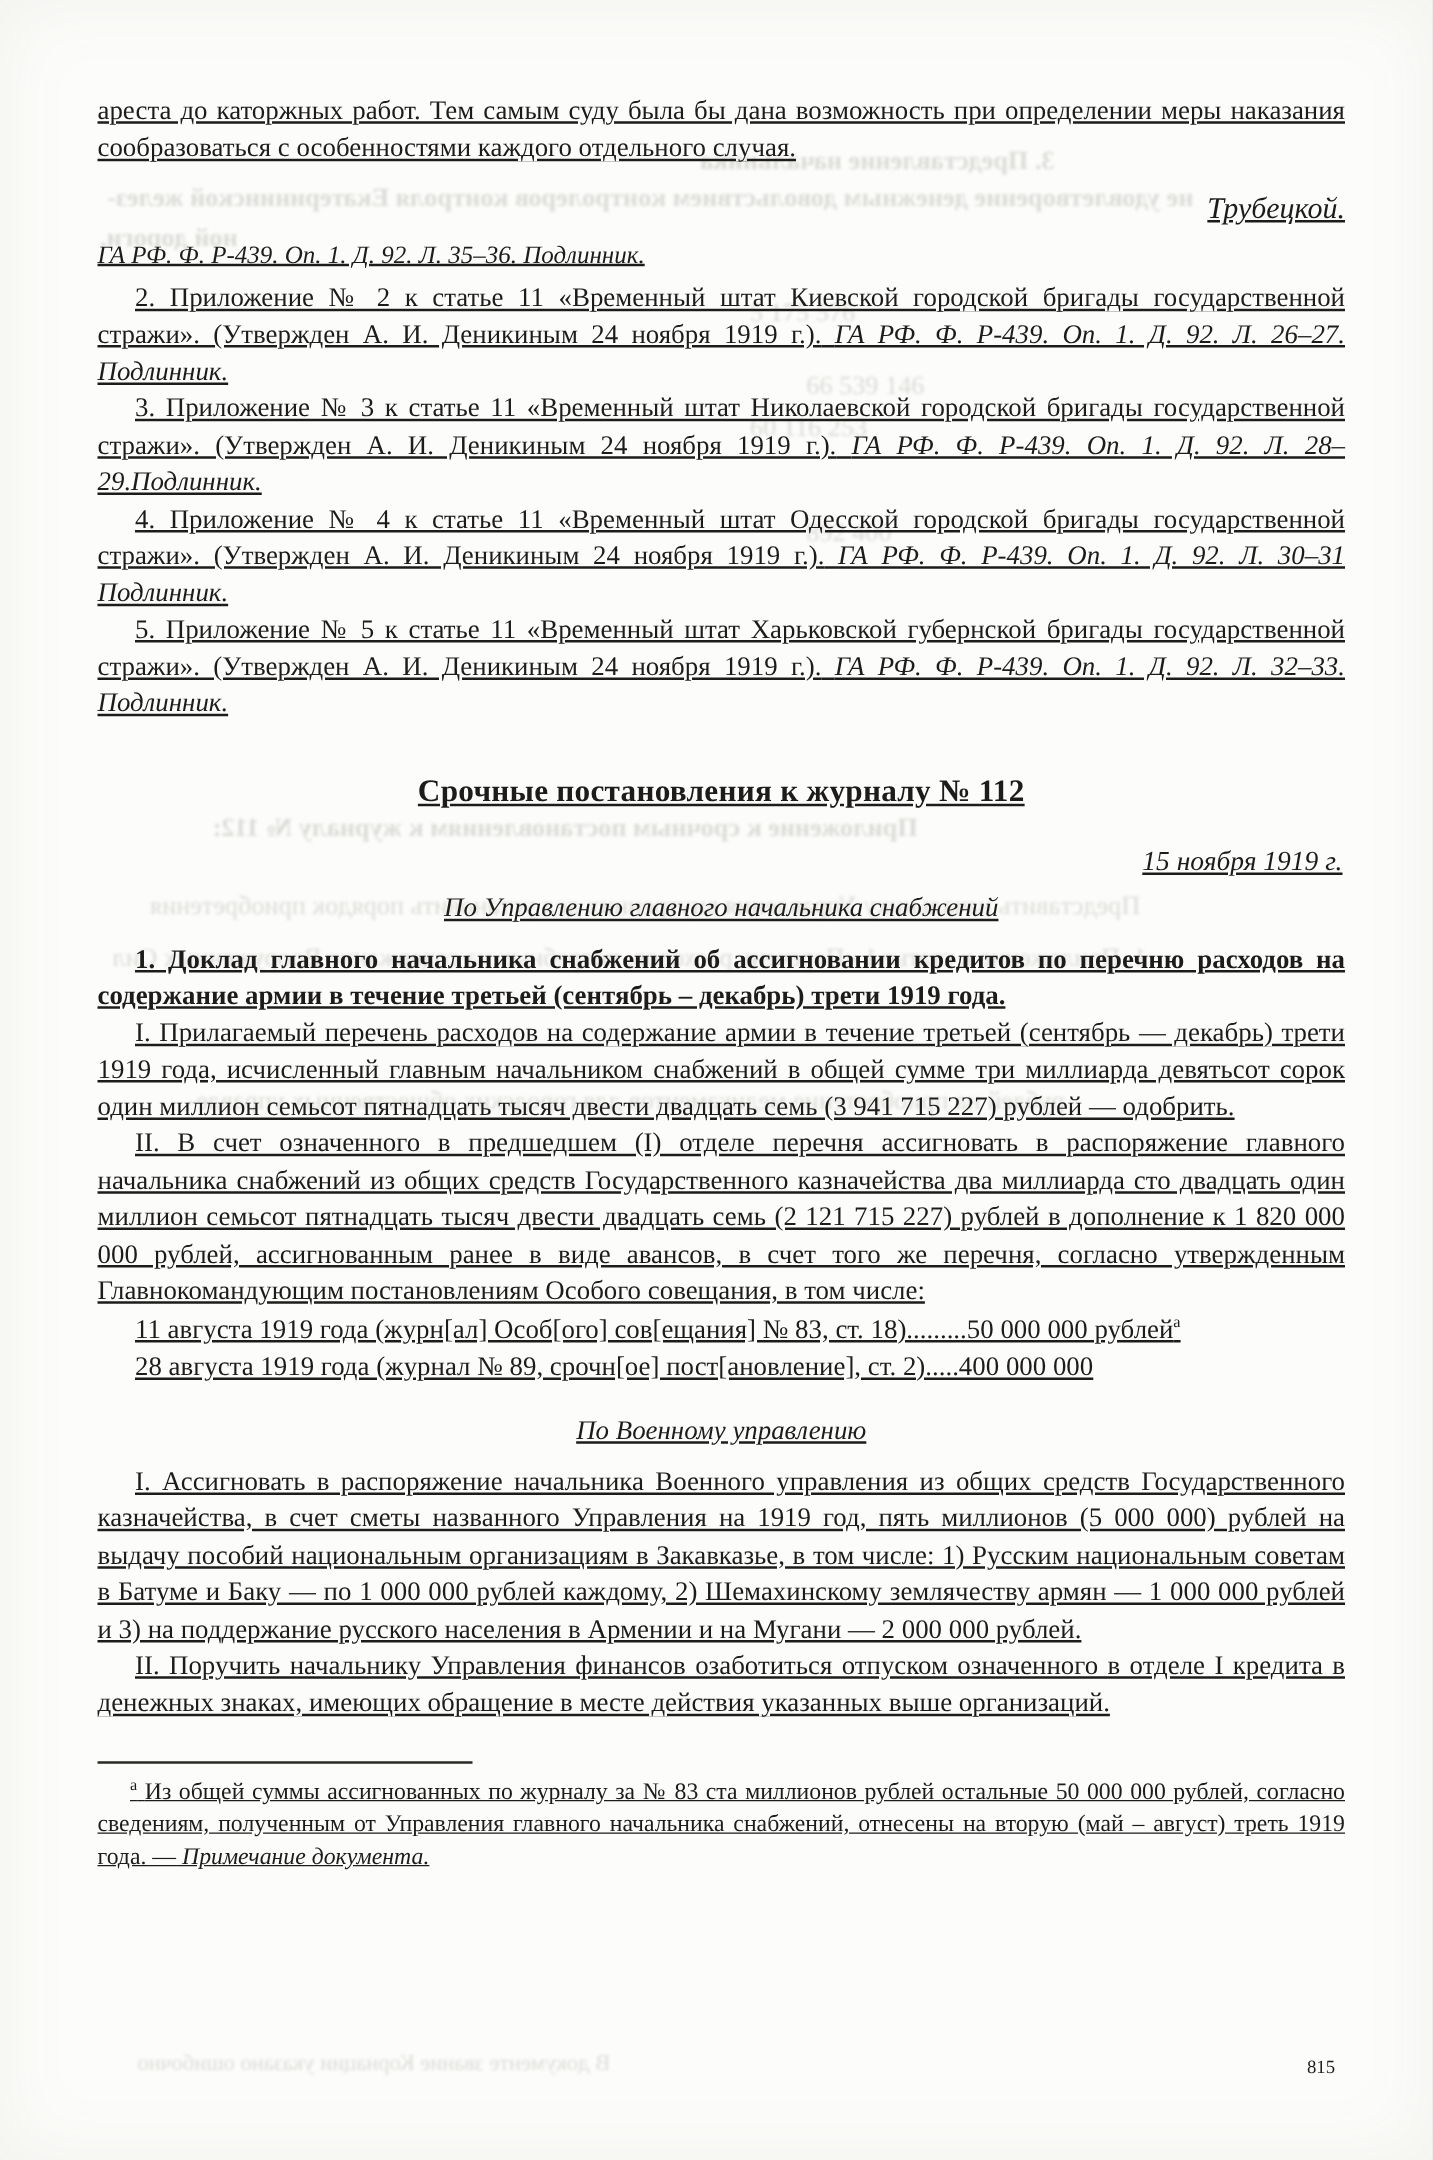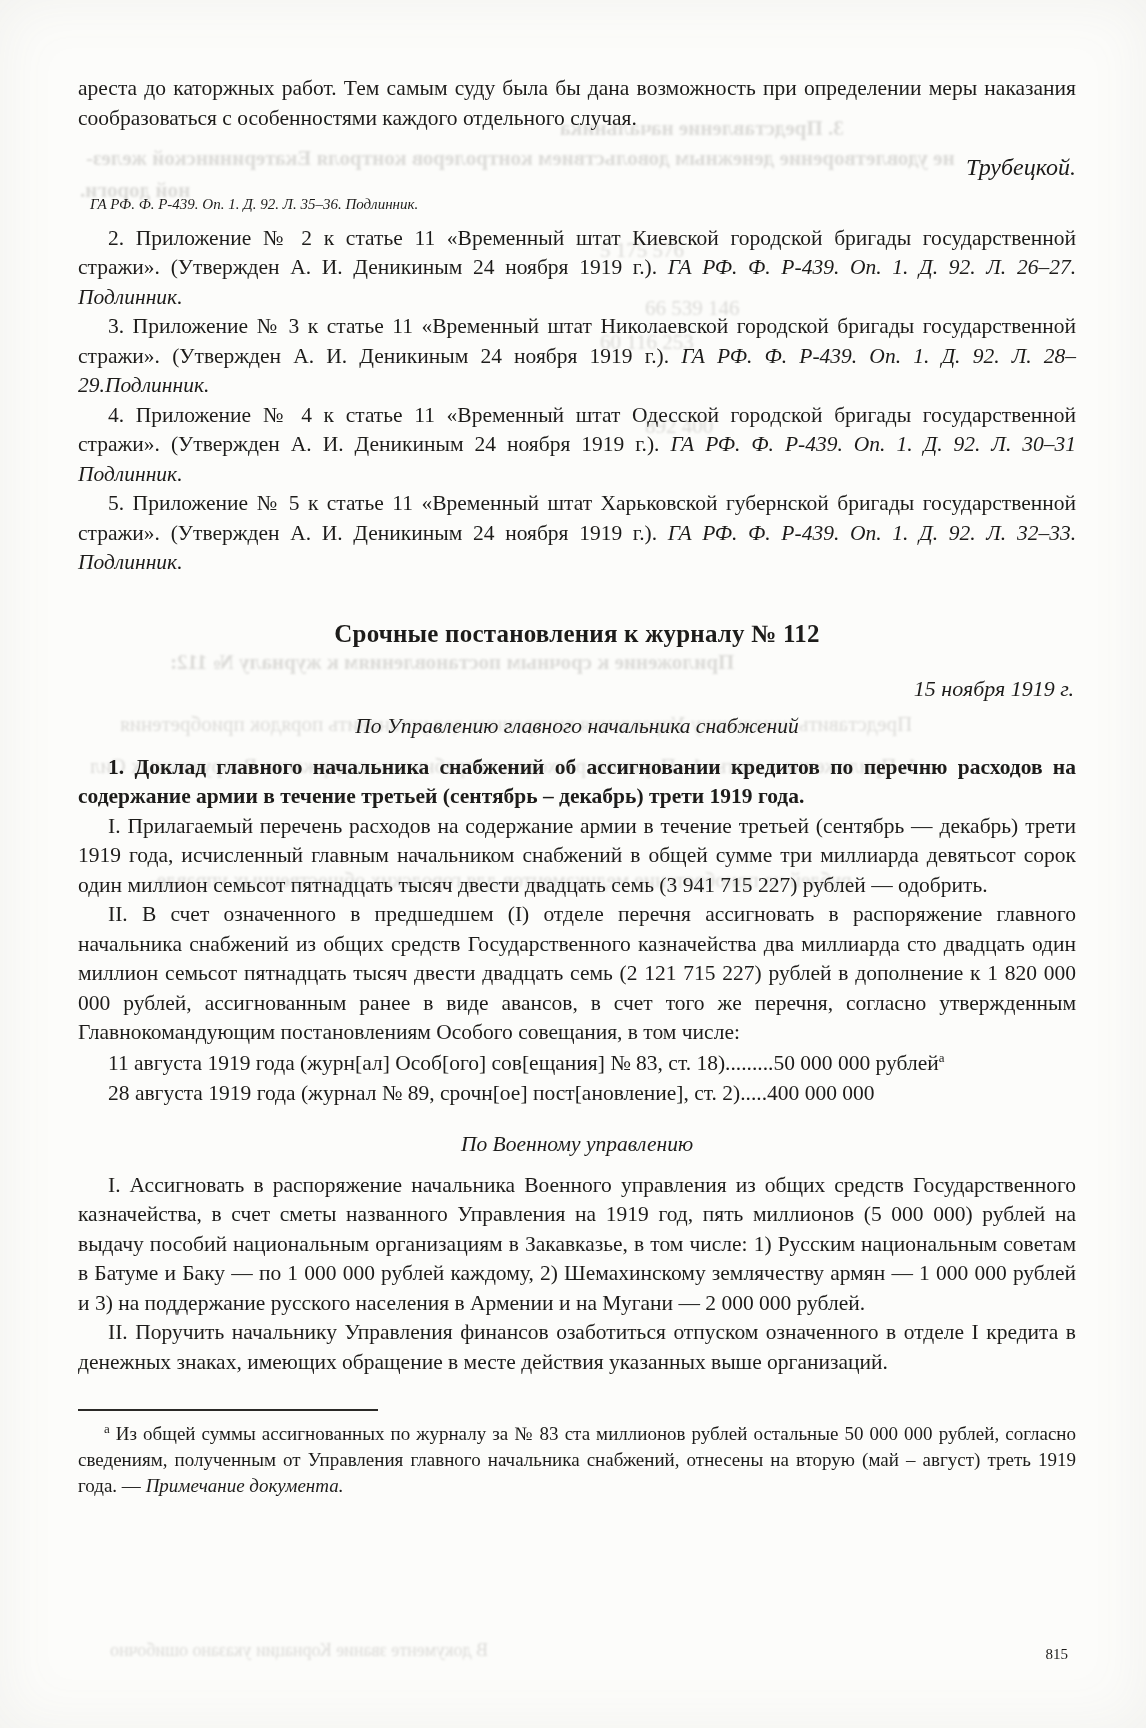--- a/index.html
+++ b/index.html
@@ -25,42 +25,43 @@
     font-size: 21px;
   }
   .bl.m { transform: scaleX(-1); }
   .bl.b { font-weight: bold; }
   .bl.s { font-size: 18px; }
 
   .content {
     position: relative;
     z-index: 1;
     padding: 74px 70px 0 78px;
+    text-decoration: underline;
   }
   p { margin: 0; }
   .body {
     font-size: 21.5px;
     line-height: 29.5px;
     text-align: justify;
     text-indent: 30px;
   }
   .noindent { text-indent: 0; }
   .bold { font-weight: bold; }
   .sig {
     font-size: 24px;
     line-height: 29px;
     text-align: right;
     font-style: italic;
     margin: 20px 0 8px 0;
   }
   .ref-line {
-    font-size: 15px;
+    font-size: 20px;
     line-height: 29.5px;
     font-style: italic;
-    margin: 6px 0 4px 12px;
+    margin: 6px 0 4px 0;
   }
   .doc-title {
     font-size: 25px;
     font-weight: bold;
     text-align: center;
     margin: 42px 0 28px 0;
     letter-spacing: 0.2px;
   }
   .doc-date {
     font-size: 22px;

